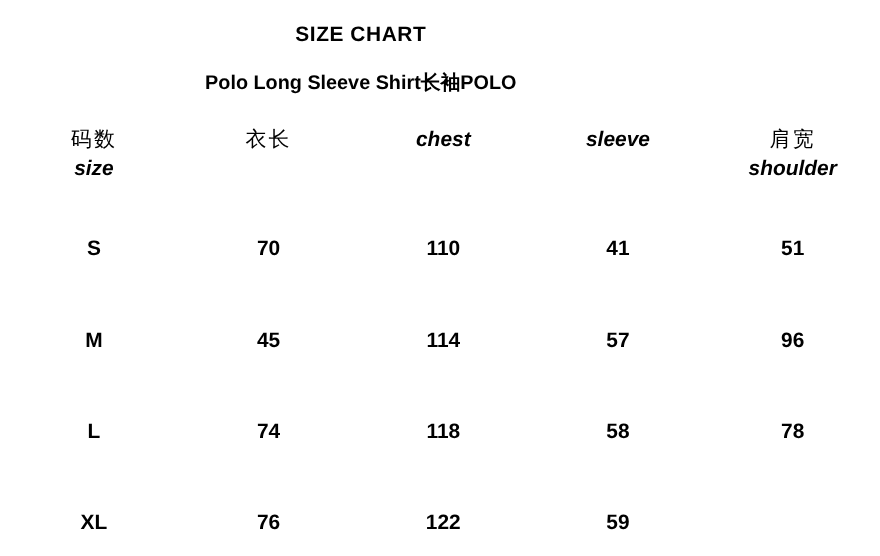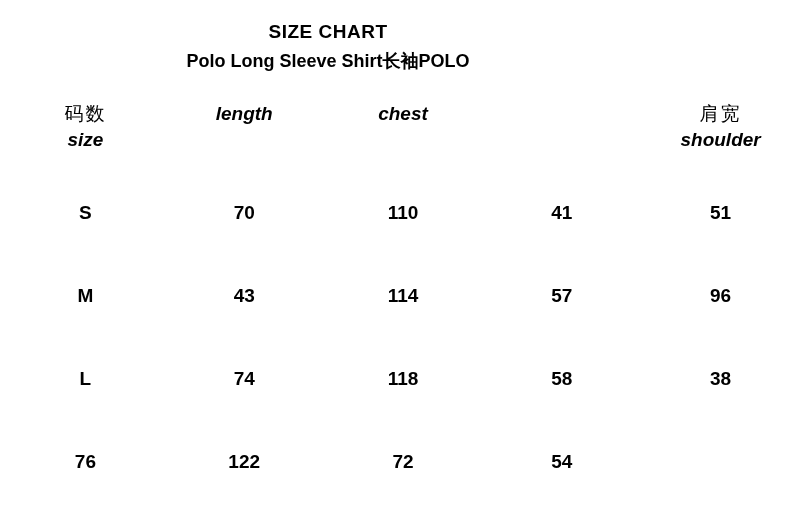--- a/index.html
+++ b/index.html
@@ -18,21 +18,21 @@
   }
   .chart-title {
     padding-top: 21px;
     text-align: center;
     font-size: 19px;
     font-weight: 700;
     letter-spacing: 0.5px;
     line-height: 22px;
   }
   .chart-subtitle {
-    margin-top: 7px;
+    margin-top: 21px;
     text-align: center;
     font-size: 18px;
     font-weight: 700;
     line-height: 22px;
   }
   .size-table {
     margin-top: 29px;
     padding-left: 6px;
     width: 800px;
   }
@@ -80,61 +80,62 @@
   <div class="chart-subtitle">Polo Long Sleeve Shirt长袖POLO</div>
 
   <div class="size-table">
 
     <div class="grid-row header-row">
       <div class="cell">
         <span class="zh">码数</span>
         <span class="en">size</span>
       </div>
       <div class="cell">
-        <span class="en">length</span>
+        <span class="zh">衣长</span>
       </div>
       <div class="cell">
         <span class="en">chest</span>
       </div>
       <div class="cell">
+        <span class="en">sleeve</span>
       </div>
       <div class="cell">
         <span class="zh">肩宽</span>
         <span class="en">shoulder</span>
       </div>
     </div>
 
     <div class="data-rows">
 
       <div class="grid-row data-row">
         <div class="cell">S</div>
         <div class="cell">70</div>
         <div class="cell">110</div>
         <div class="cell">41</div>
         <div class="cell">51</div>
       </div>
 
       <div class="grid-row data-row">
         <div class="cell">M</div>
-        <div class="cell">43</div>
+        <div class="cell">45</div>
         <div class="cell">114</div>
         <div class="cell">57</div>
         <div class="cell">96</div>
       </div>
 
       <div class="grid-row data-row">
         <div class="cell">L</div>
         <div class="cell">74</div>
         <div class="cell">118</div>
         <div class="cell">58</div>
-        <div class="cell">38</div>
+        <div class="cell">78</div>
       </div>
 
       <div class="grid-row data-row">
+        <div class="cell">XL</div>
         <div class="cell">76</div>
         <div class="cell">122</div>
-        <div class="cell">72</div>
-        <div class="cell">54</div>
+        <div class="cell">59</div>
       </div>
 
     </div>
   </div>
 </div>
 
 </body></html>

